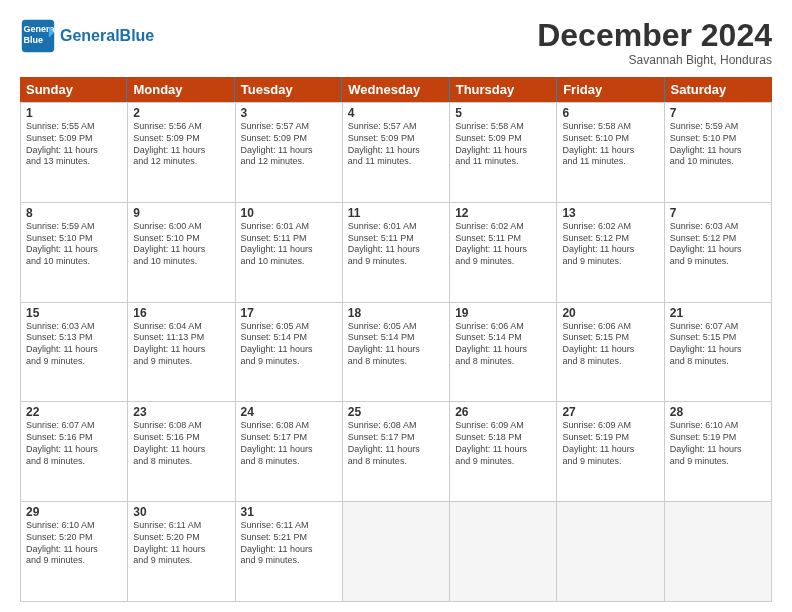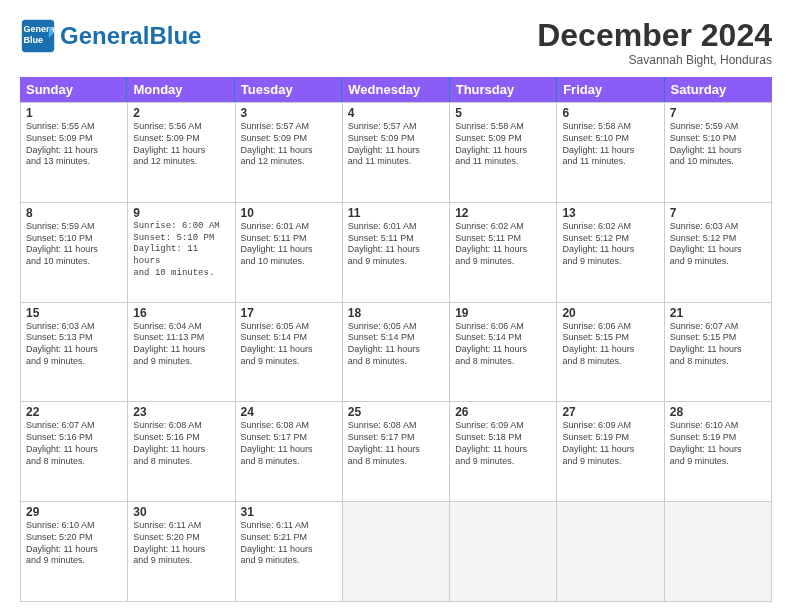--- a/index.html
+++ b/index.html
@@ -22,21 +22,21 @@
       display: flex;
       justify-content: space-between;
       align-items: flex-start;
       margin-bottom: 10px;
     }
     .logo {
       display: flex;
       align-items: center;
     }
     .logo-text {
-      font-size: 24px;
+      font-size: 16px;
       font-weight: bold;
       color: #333;
       line-height: 1;
     }
     .logo-text span {
       color: #1a6faf;
     }
     .logo-icon {
       width: 36px;
       height: 36px;
@@ -57,21 +57,21 @@
       color: #555;
     }
     .calendar {
       flex: 1;
       display: flex;
       flex-direction: column;
     }
     .cal-header {
       display: grid;
       grid-template-columns: repeat(7, 1fr);
-      background: #8b5cf6;
+      background: #c2410c;
     }
     .cal-header-cell {
       color: #fff;
       font-size: 13px;
       font-weight: bold;
       padding: 5px 6px;
       text-align: left;
       border-right: 1px solid #2a7fbf;
     }
     .cal-header-cell:last-child { border-right: none; }
@@ -200,21 +200,21 @@
         <div class="cal-row">
           <div class="cal-cell">
             <span class="day-num">8</span>
             <div class="info" style="white-space: pre-line;">Sunrise: 5:59 AM
 Sunset: 5:10 PM
 Daylight: 11 hours
 and 10 minutes.</div>
           </div>
           <div class="cal-cell">
             <span class="day-num">9</span>
-            <div class="info" style="white-space: pre-line; font-family: Liberation Mono, monospace;">Sunrise: 6:00 AM
+            <div class="info" style="white-space: pre-line;">Sunrise: 6:00 AM
 Sunset: 5:10 PM
 Daylight: 11 hours
 and 10 minutes.</div>
           </div>
           <div class="cal-cell">
             <span class="day-num">10</span>
             <div class="info" style="white-space: pre-line;">Sunrise: 6:01 AM
 Sunset: 5:11 PM
 Daylight: 11 hours
 and 10 minutes.</div>

